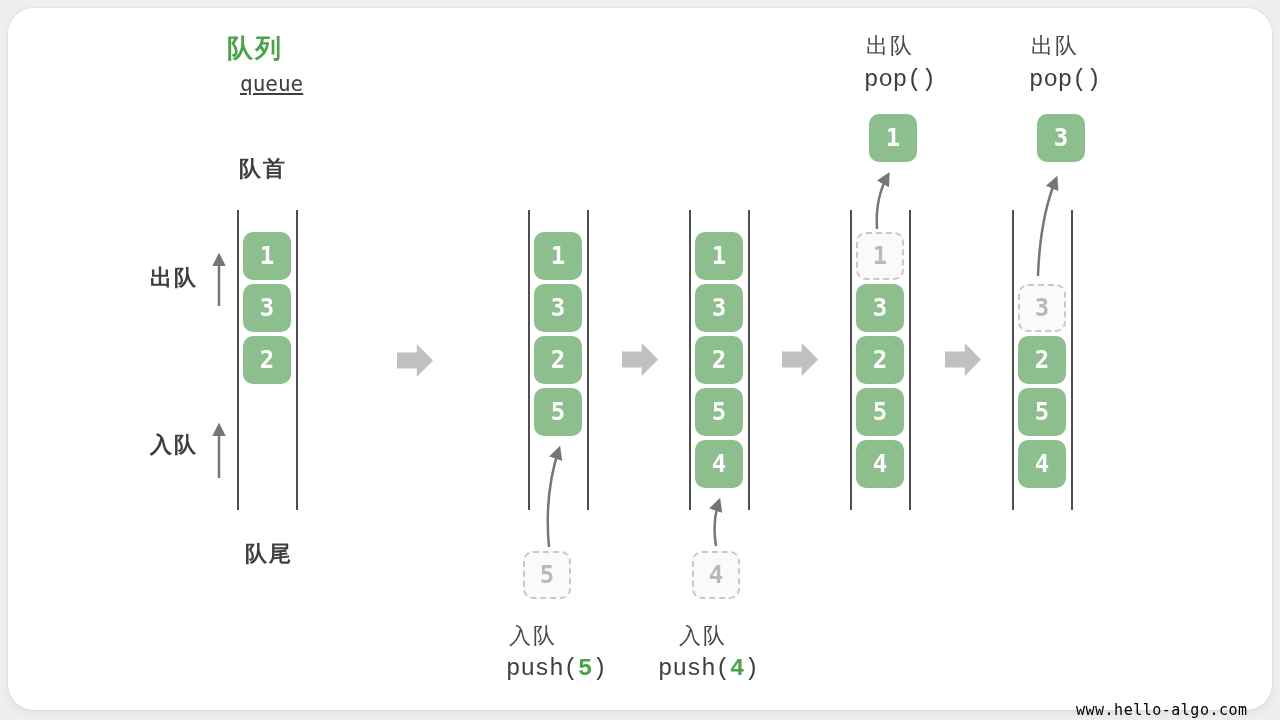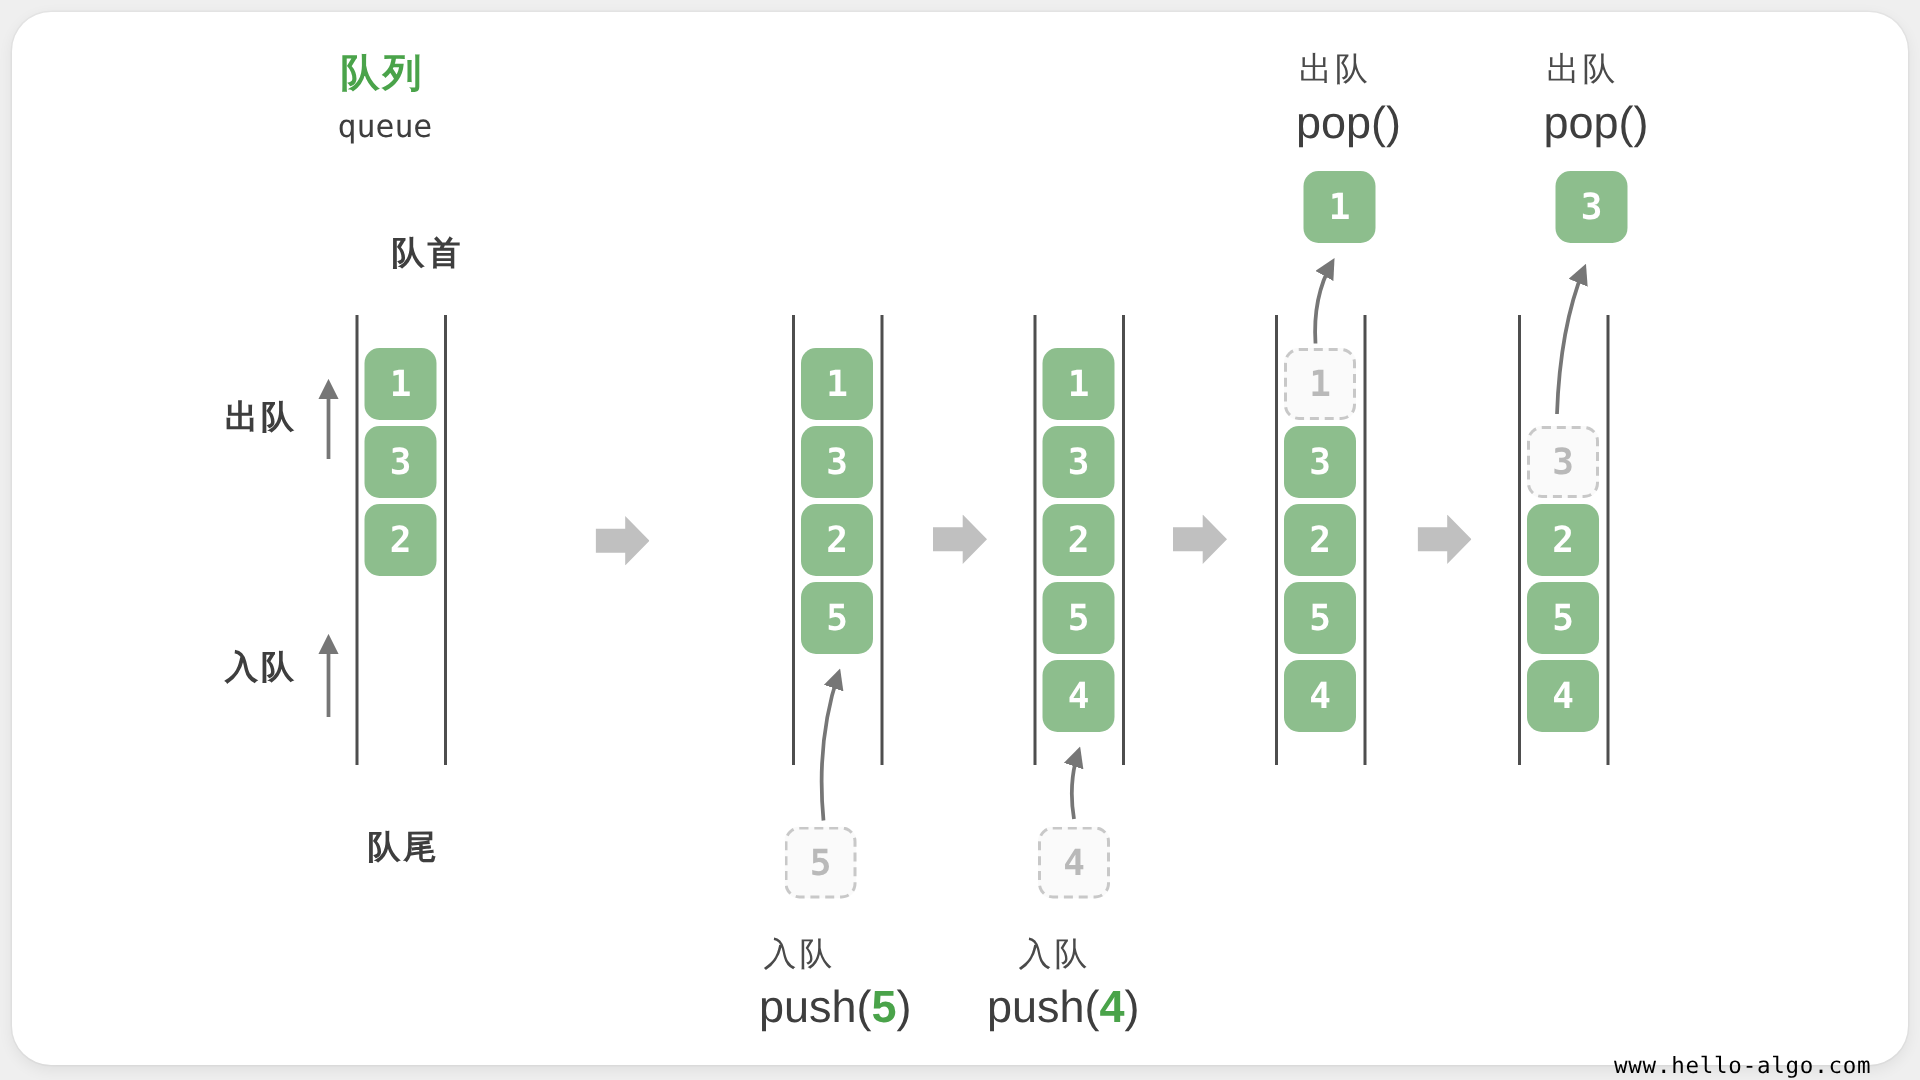--- a/index.html
+++ b/index.html
@@ -10,21 +10,21 @@
     position:relative; overflow:hidden;
   }
   .abs { position:absolute; }
   .card {
     position:absolute; left:8px; top:8px; width:1264px; height:702px;
     background:#ffffff; border-radius:26px;
     box-shadow:0 0 0 1px rgba(0,0,0,0.03), 0 3px 10px rgba(0,0,0,0.07);
   }
   .zh-bold { font-size:22px; font-weight:bold; color:#3e3e3e; letter-spacing:2px; white-space:nowrap; }
   .zh { font-size:22px; color:#4a4a4a; letter-spacing:2px; white-space:nowrap; }
-  .code { font-family:Liberation Sans, sans-serif; font-size:30px; color:#3e3e3e; white-space:nowrap; }
+  .code { font-family:Liberation Mono, monospace; font-size:24px; color:#3e3e3e; white-space:nowrap; }
   .title-zh { font-size:26px; font-weight:bold; color:#4aa34a; letter-spacing:2px; }
   .title-en { font-family:"DejaVu Sans Mono", monospace; font-size:21px; color:#3e3e3e; }
   .green-bold { color:#4aa34a; font-weight:bold; }
   .queue-col {
     position:absolute; width:61px; height:300px;
     border-left:2px solid #4e4e4e; border-right:2px solid #4e4e4e;
   }
   .cell {
     position:absolute; left:4px; width:48px; height:48px; border-radius:10px;
     display:flex; align-items:center; justify-content:center;
@@ -46,24 +46,24 @@
   .row0 { top:22px; } .row1 { top:74px; } .row2 { top:126px; } .row3 { top:178px; } .row4 { top:230px; }
   .watermark { font-family:"DejaVu Sans Mono", monospace; font-size:15px; color:#000000; letter-spacing:0.5px;margin-top:24px; }
   svg.overlay { position:absolute; left:0; top:0; pointer-events:none; }
 </style>
 </head>
 <body>
 
 <div class="card"></div>
 
 <div class="abs title-zh" style="left:227px; top:31px;">队列</div>
-<div class="abs title-en" style="left:225px; top:72px;">queue</div>
+<div class="abs title-en" style="left:240px; top:72px;text-decoration:underline;">queue</div>
 
-<div class="abs zh-bold" style="left:261px; top:154px;font-family:Liberation Mono, monospace;">队首</div>
-<div class="abs zh-bold" style="left:245px; top:550px;">队尾</div>
+<div class="abs zh-bold" style="left:239px; top:154px;font-family:Liberation Mono, monospace;">队首</div>
+<div class="abs zh-bold" style="left:245px; top:539px;">队尾</div>
 
 <div class="abs zh-bold" style="left:150px; top:263px;">出队</div>
 <div class="abs zh-bold" style="left:150px; top:430px;">入队</div>
 
 <div class="queue-col" style="left:237px; top:210px;">
   <div class="cell solid row0">1</div>
   <div class="cell solid row1">3</div>
   <div class="cell solid row2">2</div>
 </div>
 

